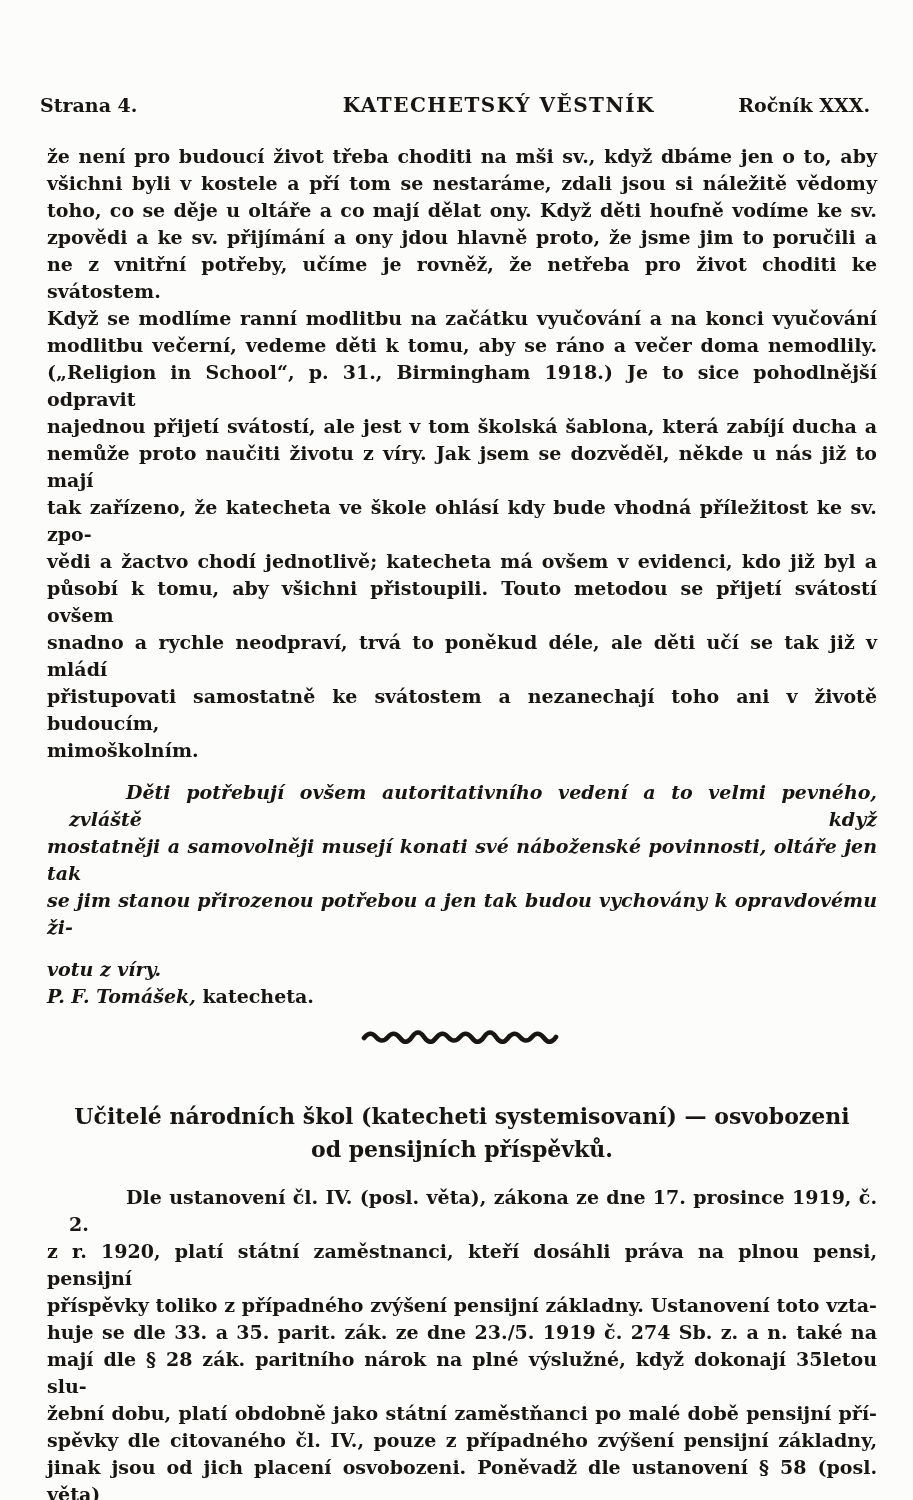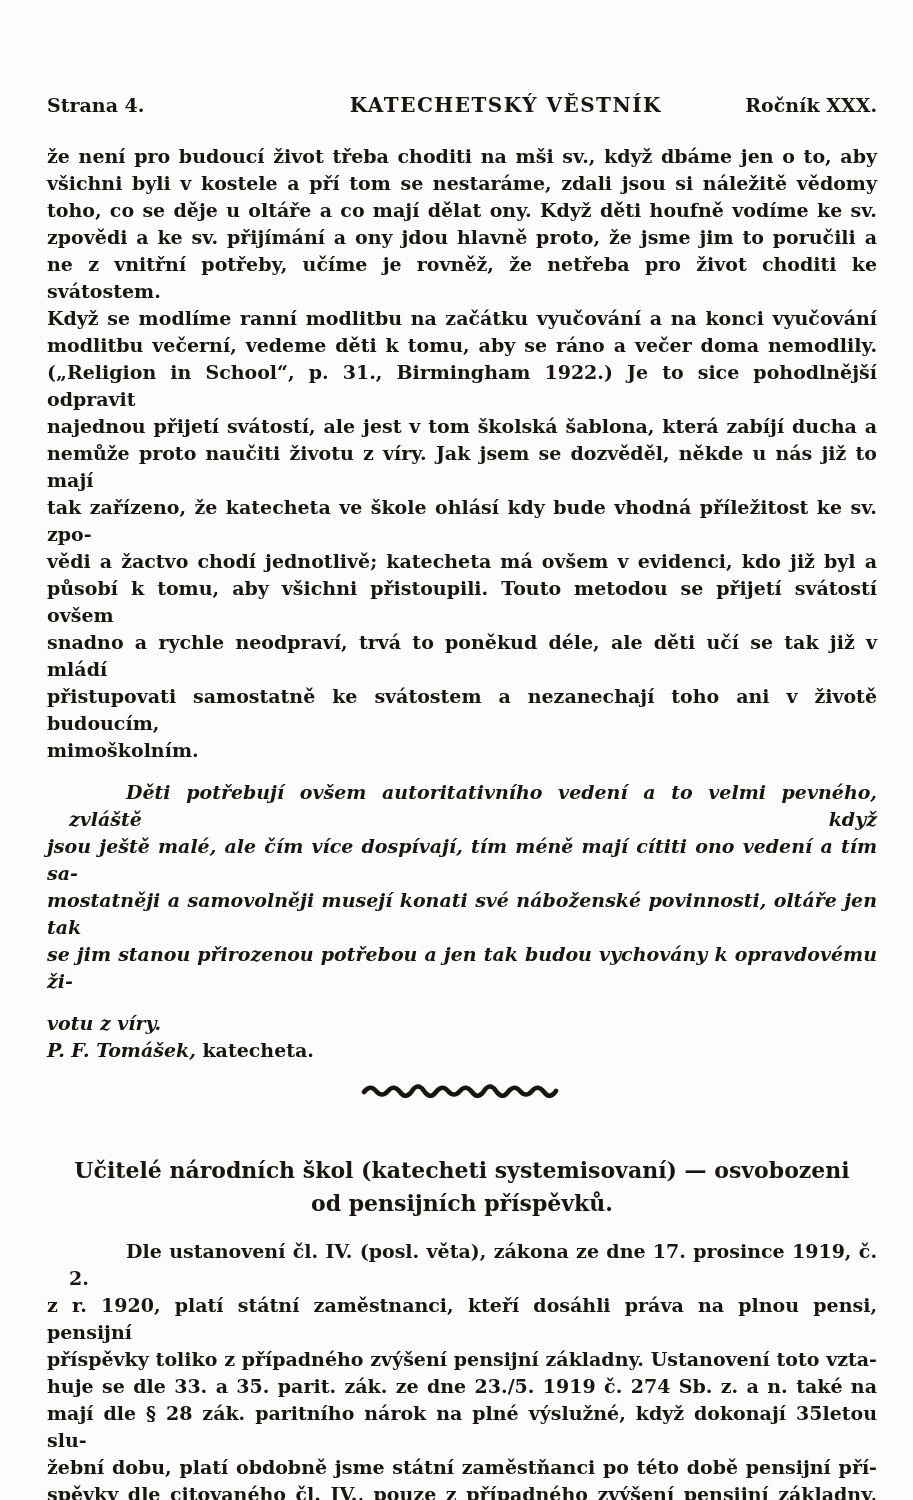--- a/index.html
+++ b/index.html
@@ -12,21 +12,21 @@
     background: #fcfcfb;
     color: #181512;
     font-family: "DejaVu Serif", serif;
     font-weight: 700;
     position: relative;
     overflow: hidden;
   }
   .page-header {
     position: absolute;
     top: 93px;
-    left: 47px;
+    left: 40px;
     width: 830px;
     display: flex;
     align-items: baseline;
     font-size: 19px;
     line-height: 24px;
   }
   .ph-left  { width: 215px; text-align: left; }
   .ph-center{ flex: 1; text-align: right; letter-spacing: 1.5px; font-size: 20px; }
   .ph-right { width: 215px; text-align: right; }
 
@@ -88,34 +88,33 @@
 
   <section>
     <div class="para1">
         <div class="tline">že není pro budoucí život třeba choditi na mši sv., když dbáme jen o to, aby</div>
         <div class="tline">všichni byli v kostele a pří tom se nestaráme, zdali jsou si náležitě vědomy</div>
         <div class="tline">toho, co se děje u oltáře a co mají dělat ony. Když děti houfně vodíme ke sv.</div>
         <div class="tline">zpovědi a ke sv. přijímání a ony jdou hlavně proto, že jsme jim to poručili a</div>
         <div class="tline">ne z vnitřní potřeby, učíme je rovněž, že netřeba pro život choditi ke svátostem.</div>
         <div class="tline">Když se modlíme ranní modlitbu na začátku vyučování a na konci vyučování</div>
         <div class="tline">modlitbu večerní, vedeme děti k tomu, aby se ráno a večer doma nemodlily.</div>
-        <div class="tline">(„Religion in School“, p. 31., Birmingham 1922.) Je to sice pohodlnější odpravit</div>
+        <div class="tline">(„Religion in School“, p. 31., Birmingham 1918.) Je to sice pohodlnější odpravit</div>
         <div class="tline">najednou přijetí svátostí, ale jest v tom školská šablona, která zabíjí ducha a</div>
         <div class="tline">nemůže proto naučiti životu z víry. Jak jsem se dozvěděl, někde u nás již to mají</div>
         <div class="tline">tak zařízeno, že katecheta ve škole ohlásí kdy bude vhodná příležitost ke sv. zpo-</div>
         <div class="tline">vědi a žactvo chodí jednotlivě; katecheta má ovšem v evidenci, kdo již byl a</div>
         <div class="tline">působí k tomu, aby všichni přistoupili. Touto metodou se přijetí svátostí ovšem</div>
         <div class="tline">snadno a rychle neodpraví, trvá to poněkud déle, ale děti učí se tak již v mládí</div>
         <div class="tline">přistupovati samostatně ke svátostem a nezanechají toho ani v životě budoucím,</div>
         <div class="tline tline-left">mimoškolním.</div>
       </div>
 
     <div class="para2 para-indent">
         <div class="tline">Děti potřebují ovšem autoritativního vedení a to velmi pevného, zvláště když</div>
-        <div class="tline">jsou ještě malé, ale čím více dospívají, tím méně mají cítiti ono vedení a tím sa-</div>
         <div class="tline">mostatněji a samovolněji musejí konati své náboženské povinnosti, oltáře jen tak</div>
         <div class="tline">se jim stanou přirozenou potřebou a jen tak budou vychovány k opravdovému ži-</div>
       </div>
 
     <div class="para2 sig-line">
       <span>votu z víry.</span>
       <span>
         <span class="sig-name">P. F. Tomášek,</span>
         <span class="sig-role">katecheta.</span>
       </span>
@@ -133,19 +132,19 @@
       <div>Učitelé národních škol (katecheti systemisovaní) — osvobozeni</div>
       <div>od pensijních příspěvků.</div>
     </h2>
 
     <div class="para3 para-indent">
         <div class="tline">Dle ustanovení čl. IV. (posl. věta), zákona ze dne 17. prosince 1919, č. 2.</div>
         <div class="tline">z r. 1920, platí státní zaměstnanci, kteří dosáhli práva na plnou pensi, pensijní</div>
         <div class="tline">příspěvky toliko z případného zvýšení pensijní základny. Ustanovení toto vzta-</div>
         <div class="tline">huje se dle 33. a 35. parit. zák. ze dne 23./5. 1919 č. 274 Sb. z. a n. také na</div>
         <div class="tline">mají dle § 28 zák. paritního nárok na plné výslužné, když dokonají 35letou slu-</div>
-        <div class="tline">žební dobu, platí obdobně jsme státní zaměstňanci po této době pensijní pří-</div>
+        <div class="tline">žební dobu, platí obdobně jako státní zaměstňanci po malé době pensijní pří-</div>
         <div class="tline">spěvky dle citovaného čl. IV., pouze z případného zvýšení pensijní základny,</div>
         <div class="tline">jinak jsou od jich placení osvobozeni. Poněvadž dle ustanovení § 58 (posl. věta)</div>
       </div>
   </section>
 
 </main>
 
 </body></html>

